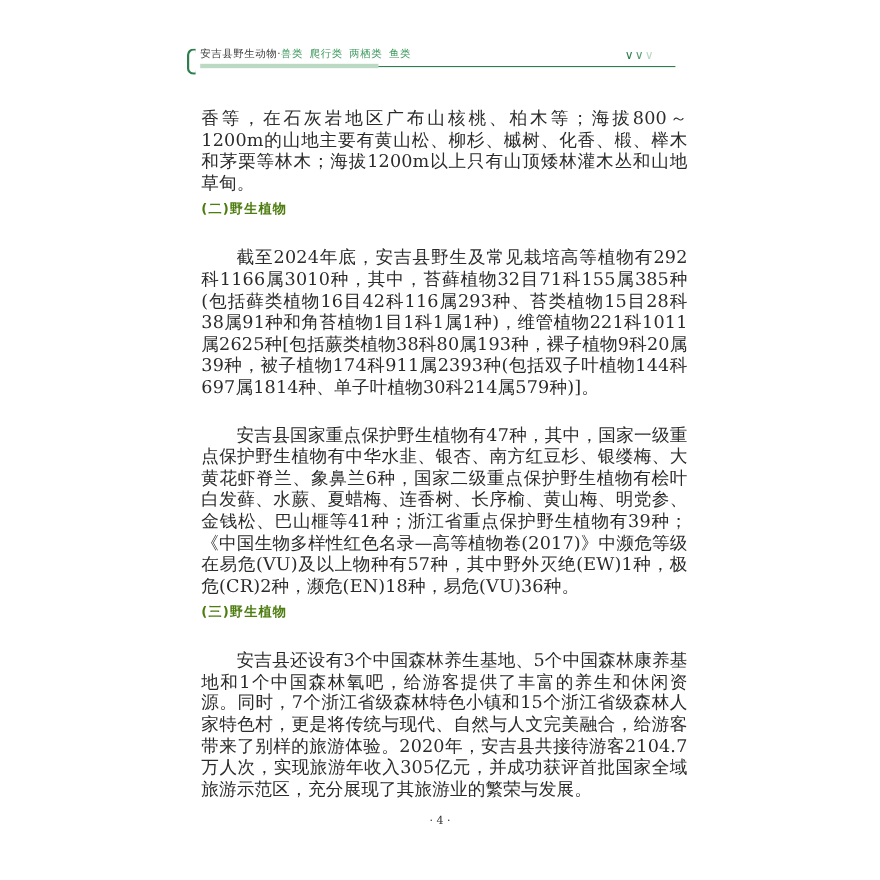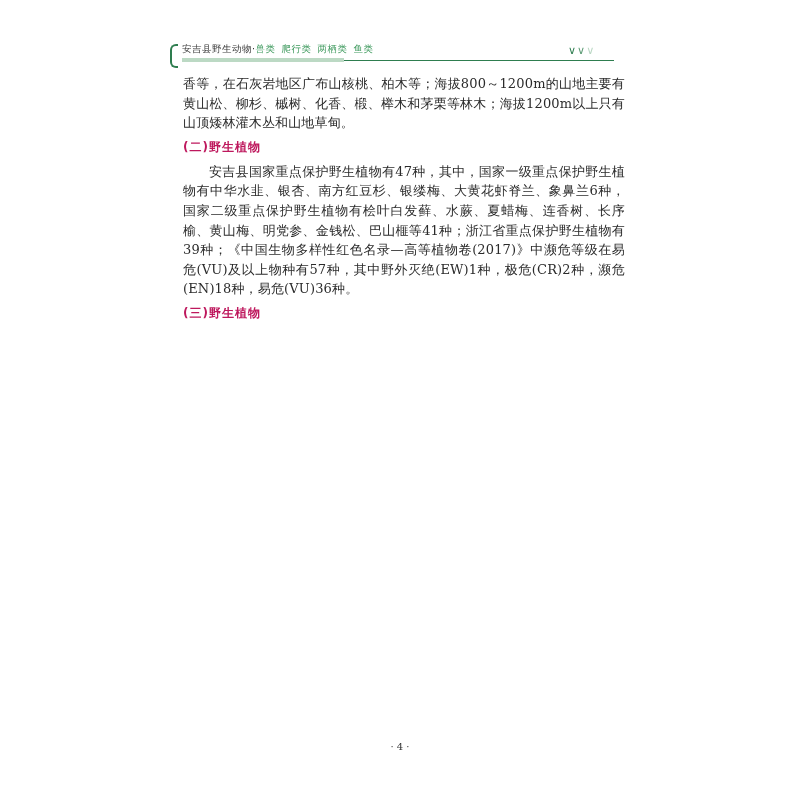--- a/index.html
+++ b/index.html
@@ -19,25 +19,25 @@
   .header-bar { position:absolute; left:12px; top:18px; width:162px; height:4px; background:#bcd9c4; }
   .header-line { position:absolute; left:174px; top:20px; width:270px; height:1px; background:#2e7d4f; }
   .header-chevrons { position:absolute; left:398px; top:4px; font-family:"DejaVu Sans",sans-serif;
         font-size:11px; letter-spacing:1px; white-space:nowrap; }
   .chev { display:inline-block; }
   .chev.c1 { color:#2e7d4f; } .chev.c2 { color:#5a9a73; } .chev.c3 { color:#b9d7c3; }
 
   
   .content { position:absolute; left:183px; top:74px; width:442px; }
   p, h3 { margin:0; }
-  .para { font-size:13px; line-height:19.6px; text-align:justify; text-justify:inter-character;
-          color:#2b2b2b; letter-spacing:0.15px; }
+  .para { font-size:16px; line-height:19.6px; text-align:justify; text-justify:inter-character;
+          color:#2b2b2b; letter-spacing:0.15px;margin-top:24px; }
   .para.indent { text-indent:2em; }
   .heading { font-family:"DejaVu Sans","Liberation Sans",sans-serif; font-weight:bold;
-             font-size:12px; color:#be185d; line-height:20px; margin:4px 0 5px 0; letter-spacing:1px; }
+             font-size:12px; color:#4d7c0f; line-height:20px; margin:4px 0 5px 0; letter-spacing:1px; }
 
   .footer { position:absolute; left:0; width:800px; top:741px; text-align:center;
             font-size:10px; color:#333; font-family:"DejaVu Serif",serif; }
 </style>
 </head>
 <body>
 
 <div class="page">
 
   <div class="header">
@@ -49,20 +49,22 @@
     <div class="header-line"></div>
     <div class="header-chevrons">
       <span class="chev c1">∨</span><span class="chev c2">∨</span><span class="chev c3">∨</span>
     </div>
   </div>
 
   <div class="content">
     <p class="para">香等，在石灰岩地区广布山核桃、柏木等；海拔800～1200m的山地主要有黄山松、柳杉、槭树、化香、椴、榉木和茅栗等林木；海拔1200m以上只有山顶矮林灌木丛和山地草甸。</p>
 
     <h3 class="heading">(二)野生植物</h3>
+    <p class="para indent">截至2024年底，安吉县野生及常见栽培高等植物有292科1166属3010种，其中，苔藓植物32目71科155属385种(包括藓类植物16目42科116属293种、苔类植物15目28科38属91种和角苔植物1目1科1属1种)，维管植物221科1011属2625种[包括蕨类植物38科80属193种，裸子植物9科20属39种，被子植物174科911属2393种(包括双子叶植物144科697属1814种、单子叶植物30科214属579种)]。</p>
     <p class="para indent">安吉县国家重点保护野生植物有47种，其中，国家一级重点保护野生植物有中华水韭、银杏、南方红豆杉、银缕梅、大黄花虾脊兰、象鼻兰6种，国家二级重点保护野生植物有桧叶白发藓、水蕨、夏蜡梅、连香树、长序榆、黄山梅、明党参、金钱松、巴山榧等41种；浙江省重点保护野生植物有39种；《中国生物多样性红色名录—高等植物卷(2017)》中濒危等级在易危(VU)及以上物种有57种，其中野外灭绝(EW)1种，极危(CR)2种，濒危(EN)18种，易危(VU)36种。</p>
 
     <h3 class="heading">(三)野生植物</h3>
 
+    <p class="para indent">安吉县还设有3个中国森林养生基地、5个中国森林康养基地和1个中国森林氧吧，给游客提供了丰富的养生和休闲资源。同时，7个浙江省级森林特色小镇和15个浙江省级森林人家特色村，更是将传统与现代、自然与人文完美融合，给游客带来了别样的旅游体验。2020年，安吉县共接待游客2104.7万人次，实现旅游年收入305亿元，并成功获评首批国家全域旅游示范区，充分展现了其旅游业的繁荣与发展。</p>
   </div>
 
   <div class="footer">· 4 ·</div>
 </div>
 
 </body></html>

